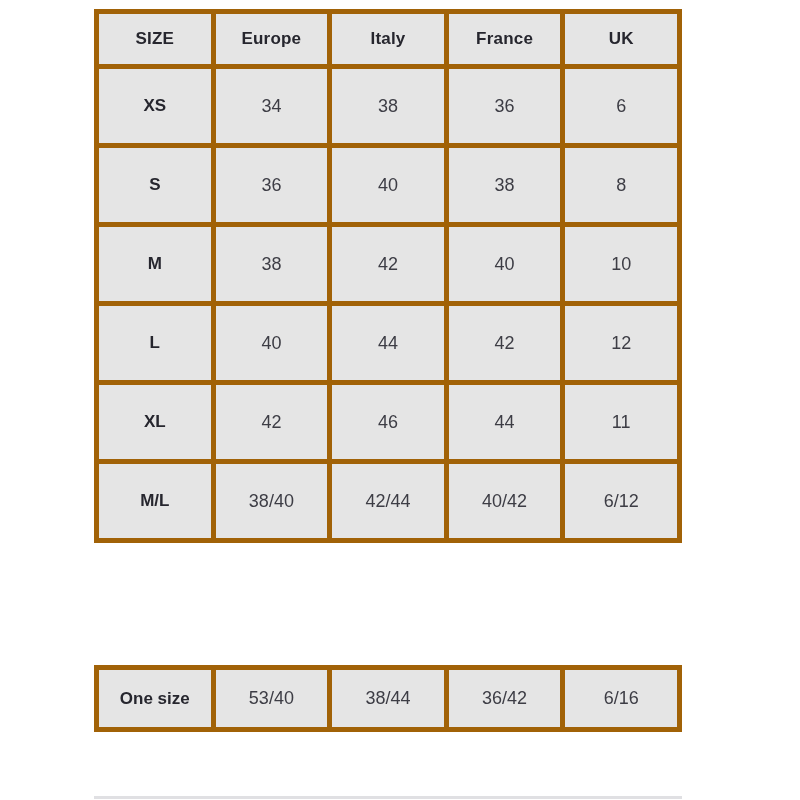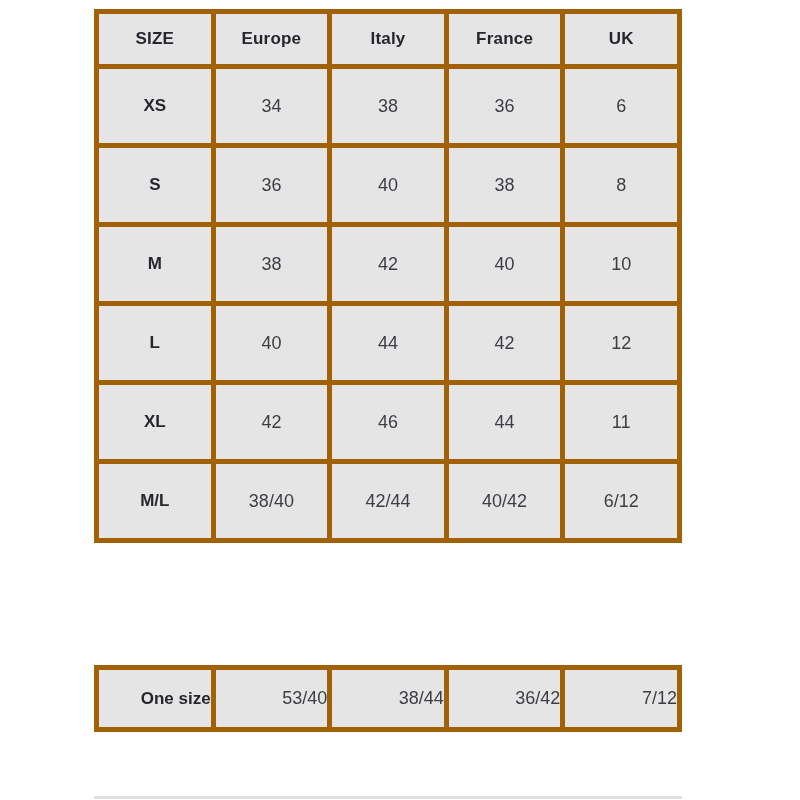--- a/index.html
+++ b/index.html
@@ -40,21 +40,21 @@
     height: 79px;
     font-size: 18px;
     font-weight: 400;
     color: #3d3d45;
   }
   .size-table td.size-label {
     font-weight: 700;
     font-size: 17px;
     color: #26262e;
   }
-  #extra-table td { height: 62px; text-align: right; }
+  #extra-table td { height: 62px; }
   .bottom-divider {
     position: absolute;
     left: 94px;
     top: 796px;
     width: 588px;
     height: 3px;
     background: #e0e0e3;
   }
 </style>
 </head>
@@ -130,18 +130,18 @@
       <col>
       <col>
       <col>
     </colgroup>
   <tbody>
     <tr>
       <td class="size-label">One size</td>
       <td>53/40</td>
       <td>38/44</td>
       <td>36/42</td>
-      <td>7/12</td>
+      <td>6/16</td>
     </tr>
   </tbody>
 </table>
 
 <div class="bottom-divider"></div>
 
 </body></html>

